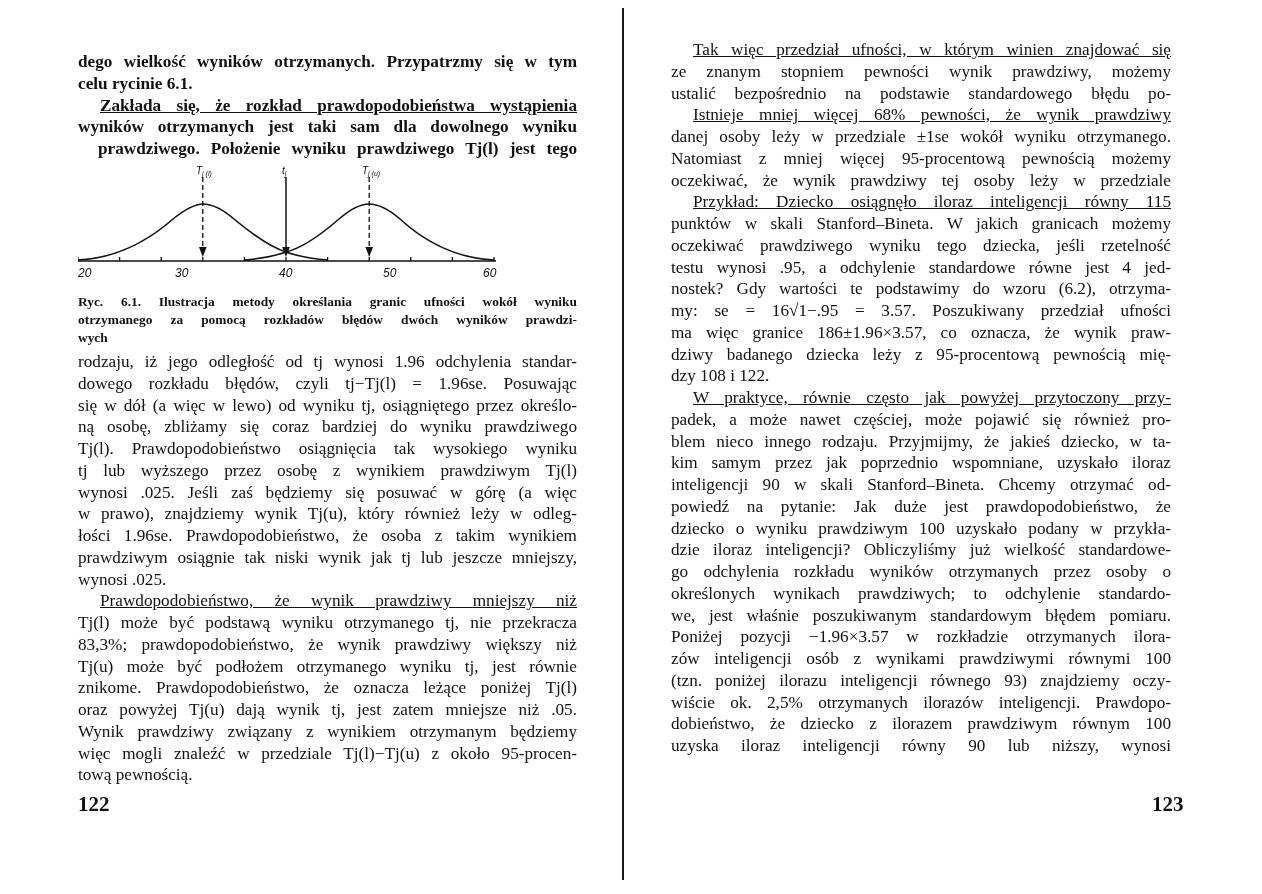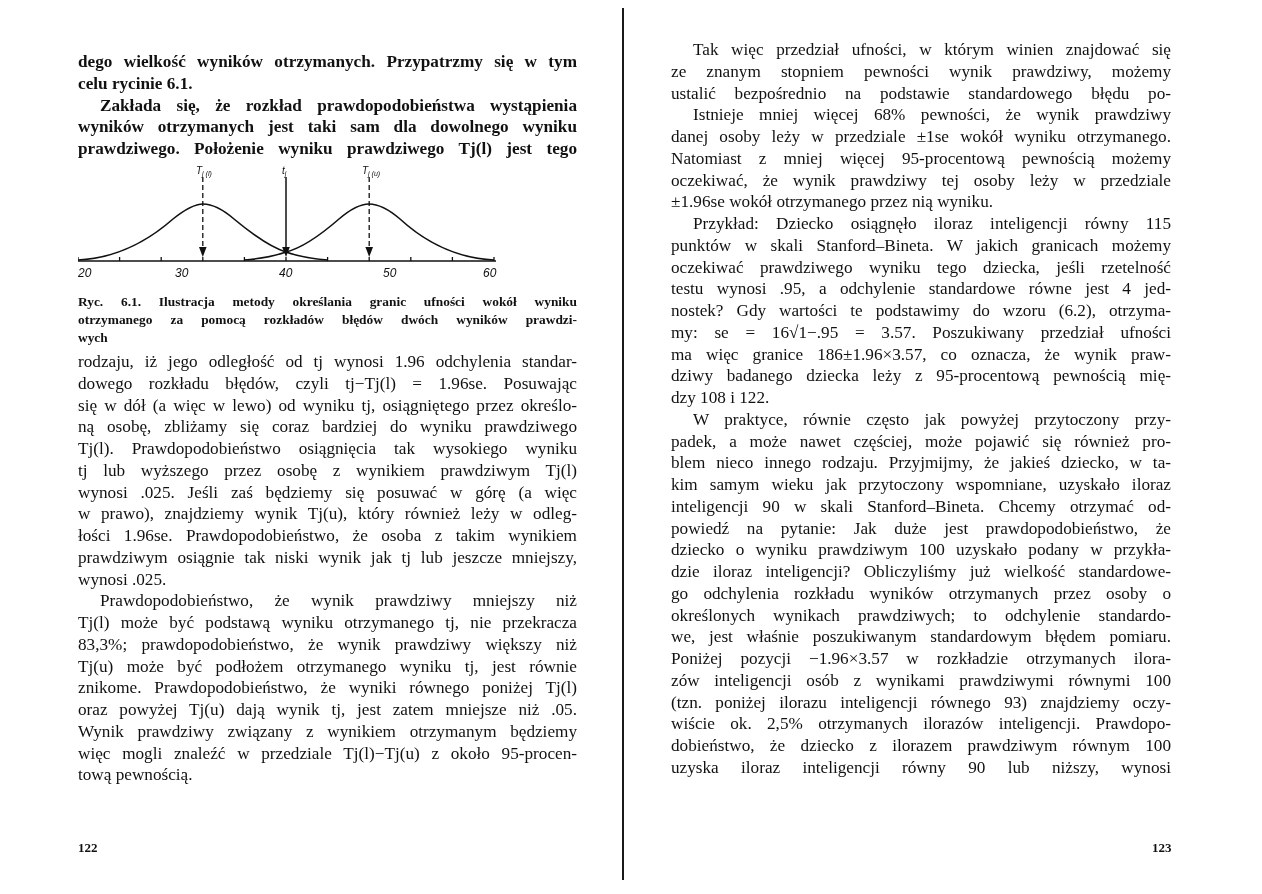--- a/index.html
+++ b/index.html
@@ -8,40 +8,40 @@
     .page { position: absolute; top: 0; height: 894px; }
     .page-left { left: 0; width: 620px; }
     .page-right { left: 626px; width: 636px; }
     .gutter { position: absolute; left: 622px; top: 8px; width: 2px; height: 872px; background: #1a1a1a; }
     .col { position: absolute; font-size: 17.2px; line-height: 21.75px; text-align: justify; }
     .col-left { left: 78px; top: 51px; width: 499px; }
     .col-left-2 { left: 78px; top: 351px; width: 499px; }
     .col-right { left: 45px; top: 39px; width: 500px; }
     .line { display: block; white-space: nowrap; text-align-last: justify; text-align: justify; }
     .line.last { text-align-last: left; }
-    .indent { padding-left: 22px; }
+    .indent { padding-left: 22px; text-decoration: underline; }
     .figure { position: absolute; left: 78px; top: 163px; width: 499px; height: 180px; }
     .figure svg { position: absolute; left: 0; top: 0; }
     .caption { position: absolute; left: 0; top: 130px; width: 499px; font-size: 13.4px; line-height: 18px; font-weight: bold; }
     .caption .line { text-align-last: justify; }
     .caption .line.last { text-align-last: left; }
-    .page-num { position: absolute; font-size: 13px; font-weight: bold; margin-top: 48px; }
+    .page-num { position: absolute; font-size: 21px; font-weight: bold; }
     .pn-left { left: 78px; top: 792px; }
     .pn-right { left: 1152px; top: 792px; }
   </style>
 </head>
 <body>
 
 <div class="page page-left">
   <div class="col col-left">
     <span class="line" style="font-weight:bold;">dego wielkość wyników otrzymanych. Przypatrzmy się w tym</span>
     <span class="line last" style="font-weight:bold;">celu rycinie 6.1.</span>
     <span class="line indent" style="font-weight:bold;">Zakłada się, że rozkład prawdopodobieństwa wystąpienia</span>
     <span class="line" style="font-weight:bold;">wyników otrzymanych jest taki sam dla dowolnego wyniku</span>
-    <span class="line" style="font-weight:bold;">prawdziwego. Położenie wyniku prawdziwego Tj(l) jest tego</span>
+    <span class="line" style="font-weight:bold;margin-left:20px;">prawdziwego. Położenie wyniku prawdziwego Tj(l) jest tego</span>
   </div>
 
   <div class="figure">
     <svg width="499" height="120" viewBox="0 0 499 120">
 
       <line x1="0" y1="98" x2="418" y2="98" stroke="#111" stroke-width="1.6"></line>
       <g stroke="#111" stroke-width="1.3">
         <line x1="0" y1="94" x2="0" y2="98"></line>
         <line x1="41.6" y1="94" x2="41.6" y2="98"></line>
         <line x1="83.2" y1="94" x2="83.2" y2="98"></line>
@@ -96,55 +96,54 @@
     <span class="line">tj lub wyższego przez osobę z wynikiem prawdziwym Tj(l)</span>
     <span class="line">wynosi .025. Jeśli zaś będziemy się posuwać w górę (a więc</span>
     <span class="line">w prawo), znajdziemy wynik Tj(u), który również leży w odleg-</span>
     <span class="line">łości 1.96se. Prawdopodobieństwo, że osoba z takim wynikiem</span>
     <span class="line">prawdziwym osiągnie tak niski wynik jak tj lub jeszcze mniejszy,</span>
     <span class="line last">wynosi .025.</span>
     <span class="line indent">Prawdopodobieństwo, że wynik prawdziwy mniejszy niż</span>
     <span class="line">Tj(l) może być podstawą wyniku otrzymanego tj, nie przekracza</span>
     <span class="line">83,3%; prawdopodobieństwo, że wynik prawdziwy większy niż</span>
     <span class="line">Tj(u) może być podłożem otrzymanego wyniku tj, jest równie</span>
-    <span class="line">znikome. Prawdopodobieństwo, że wyniki równego poniżej Tj(l)</span>
+    <span class="line">znikome. Prawdopodobieństwo, że oznacza leżące poniżej Tj(l)</span>
     <span class="line">oraz powyżej Tj(u) dają wynik tj, jest zatem mniejsze niż .05.</span>
     <span class="line">Wynik prawdziwy związany z wynikiem otrzymanym będziemy</span>
     <span class="line">więc mogli znaleźć w przedziale Tj(l)−Tj(u) z około 95-procen-</span>
     <span class="line last">tową pewnością.</span>
   </div>
 
   <div class="page-num pn-left">122</div>
 </div>
 
 <div class="gutter"></div>
 
 <div class="page page-right">
   <div class="col col-right">
     <span class="line indent">Tak więc przedział ufności, w którym winien znajdować się</span>
     <span class="line">ze znanym stopniem pewności wynik prawdziwy, możemy</span>
     <span class="line">ustalić bezpośrednio na podstawie standardowego błędu po-</span>
     <span class="line indent">Istnieje mniej więcej 68% pewności, że wynik prawdziwy</span>
     <span class="line">danej osoby leży w przedziale ±1se wokół wyniku otrzymanego.</span>
     <span class="line">Natomiast z mniej więcej 95-procentową pewnością możemy</span>
     <span class="line">oczekiwać, że wynik prawdziwy tej osoby leży w przedziale</span>
-    <span class="line last">±1.96se wokół otrzymanego przez nią wyniku.</span>
     <span class="line indent">Przykład: Dziecko osiągnęło iloraz inteligencji równy 115</span>
     <span class="line">punktów w skali Stanford–Bineta. W jakich granicach możemy</span>
     <span class="line">oczekiwać prawdziwego wyniku tego dziecka, jeśli rzetelność</span>
     <span class="line">testu wynosi .95, a odchylenie standardowe równe jest 4 jed-</span>
     <span class="line">nostek? Gdy wartości te podstawimy do wzoru (6.2), otrzyma-</span>
     <span class="line">my: se = 16√1−.95 = 3.57. Poszukiwany przedział ufności</span>
     <span class="line">ma więc granice 186±1.96×3.57, co oznacza, że wynik praw-</span>
     <span class="line">dziwy badanego dziecka leży z 95-procentową pewnością mię-</span>
     <span class="line last">dzy 108 i 122.</span>
     <span class="line indent">W praktyce, równie często jak powyżej przytoczony przy-</span>
     <span class="line">padek, a może nawet częściej, może pojawić się również pro-</span>
     <span class="line">blem nieco innego rodzaju. Przyjmijmy, że jakieś dziecko, w ta-</span>
-    <span class="line">kim samym wieku jak przytoczony wspomniane, uzyskało iloraz</span>
+    <span class="line">kim samym przez jak poprzednio wspomniane, uzyskało iloraz</span>
     <span class="line">inteligencji 90 w skali Stanford–Bineta. Chcemy otrzymać od-</span>
     <span class="line">powiedź na pytanie: Jak duże jest prawdopodobieństwo, że</span>
     <span class="line">dziecko o wyniku prawdziwym 100 uzyskało podany w przykła-</span>
     <span class="line">dzie iloraz inteligencji? Obliczyliśmy już wielkość standardowe-</span>
     <span class="line">go odchylenia rozkładu wyników otrzymanych przez osoby o</span>
     <span class="line">określonych wynikach prawdziwych; to odchylenie standardo-</span>
     <span class="line">we, jest właśnie poszukiwanym standardowym błędem pomiaru.</span>
     <span class="line">Poniżej pozycji −1.96×3.57 w rozkładzie otrzymanych ilora-</span>
     <span class="line">zów inteligencji osób z wynikami prawdziwymi równymi 100</span>
     <span class="line">(tzn. poniżej ilorazu inteligencji równego 93) znajdziemy oczy-</span>

